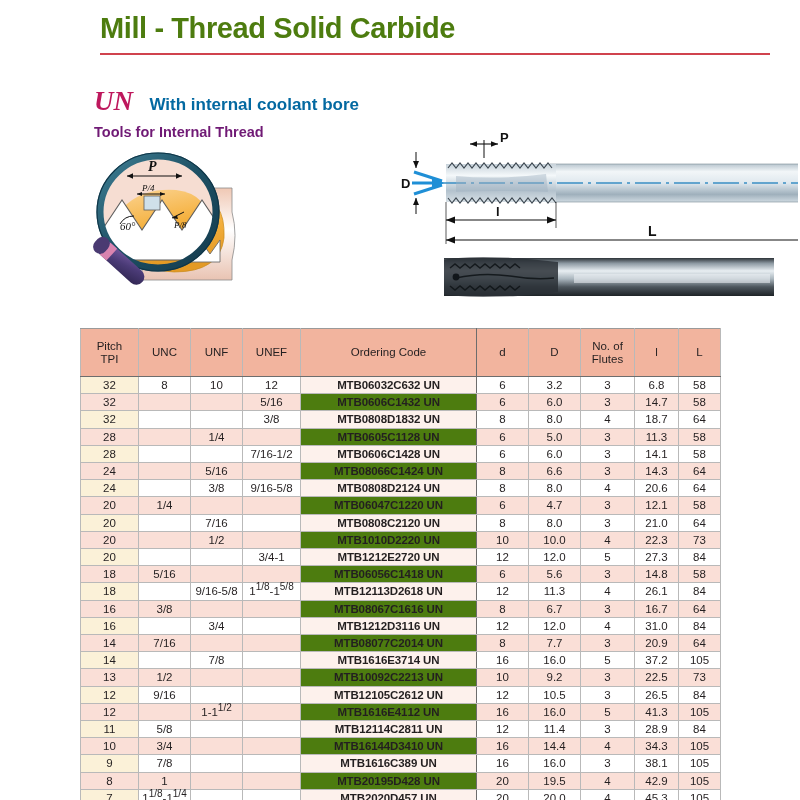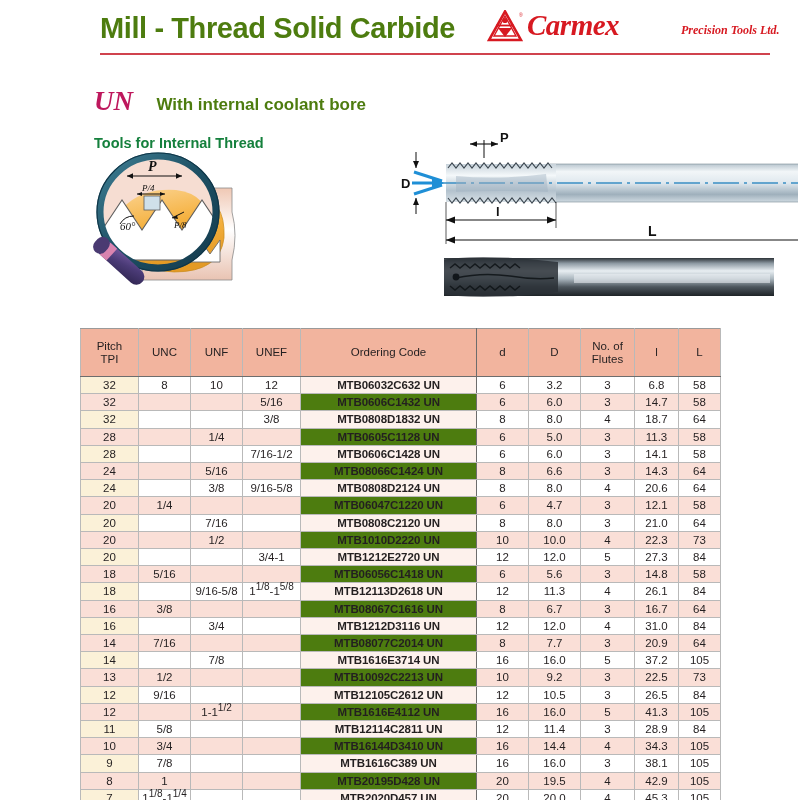--- a/index.html
+++ b/index.html
@@ -38,26 +38,26 @@
   }
 
   
   #subtitle-block{position:absolute;left:94px;top:86px;}
   #std-code{
     font-family:"Liberation Serif","DejaVu Serif",serif;
     font-size:27px;font-weight:bold;font-style:italic;color:#be185d;
     display:inline-block;vertical-align:baseline;letter-spacing:0px;
   }
   #subtitle-main{
-    font-size:17px;font-weight:bold;color:#4d7c0f;
-    display:inline-block;margin-left:19px;vertical-align:baseline;
+    font-size:17px;font-weight:bold;color:#0369a1;
+    display:inline-block;margin-left:12px;vertical-align:baseline;
   }
   #subtitle-sub{
-    margin-top:18px;
-    font-size:14.5px;font-weight:bold;color:#15803d;
+    margin-top:7px;
+    font-size:14.5px;font-weight:bold;color:#701a75;
   }
 
   
   #thread-profile-figure{position:absolute;left:86px;top:150px;width:262px;height:160px;}
 
   
   #tool-drawing{position:absolute;left:398px;top:128px;width:400px;height:180px;}
 
   
   #spec-table-wrap{position:absolute;left:80px;top:328px;width:640px;}
@@ -114,34 +114,20 @@
   .code-desig{display:inline-block;}
 
   sup.frac{font-size:10px;vertical-align:super;line-height:0;}
 </style>
 </head>
 <body>
 
 <div id="header">
   <div id="page-title">Mill - Thread Solid Carbide</div>
 
-  <div id="brand">
-    <div id="brand-mark">
-      <svg width="36" height="33" viewBox="0 0 36 33">
-        <polygon points="18,1.5 34,30 2,30" fill="none" stroke="#d71921" stroke-width="2.6"></polygon>
-        <polygon points="18,6 29,26 7,26" fill="none" stroke="#d71921" stroke-width="1.4"></polygon>
-        <circle cx="18" cy="10.5" r="2.6" fill="#d71921"></circle>
-        <rect x="9" y="14.6" width="18" height="1.8" fill="#d71921"></rect>
-        <polygon points="11,18 25,18 18,27" fill="#d71921"></polygon>
-        <text x="32" y="7" font-size="5" fill="#d71921">®</text>
-      </svg>
-    </div>
-    <div id="brand-name">Carmex</div>
-    <div id="brand-sub">Precision Tools Ltd.</div>
-  </div>
 
   <div id="header-rule"></div>
 </div>
 
 <div id="subtitle-block">
   <span id="std-code">UN</span>
   <span id="subtitle-main">With internal coolant bore</span>
   <div id="subtitle-sub">Tools for Internal Thread</div>
 </div>
 

